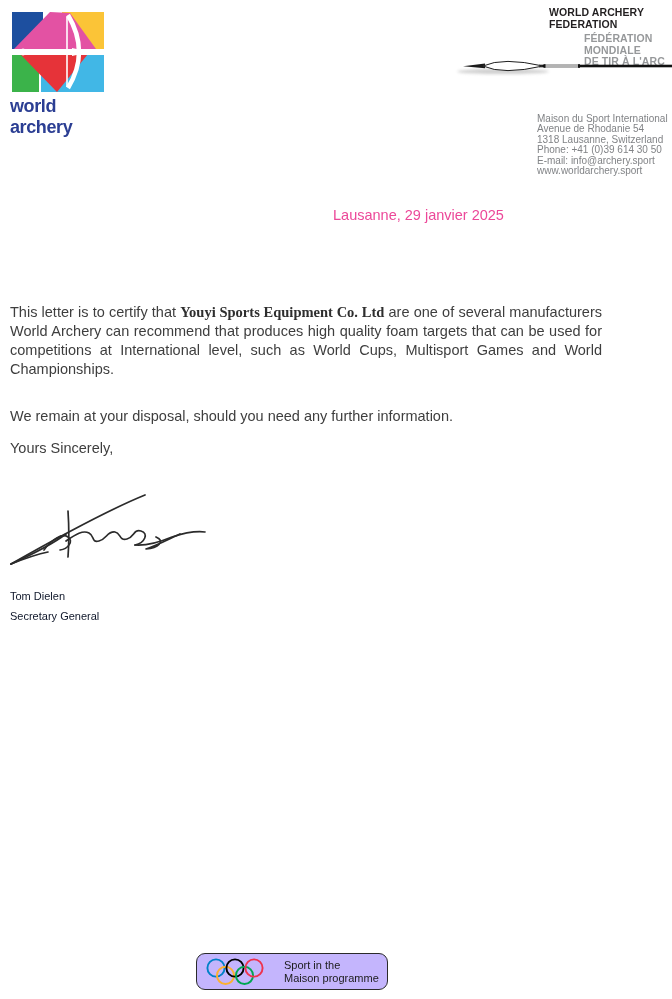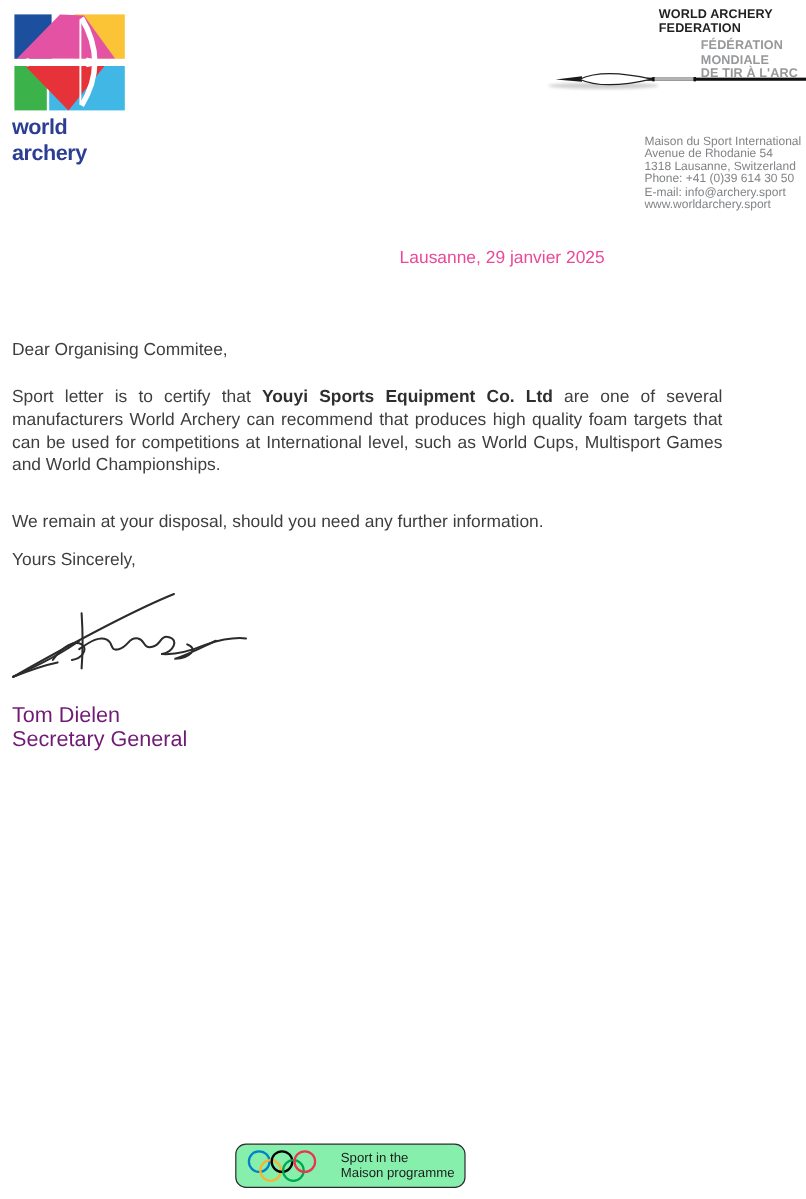--- a/index.html
+++ b/index.html
@@ -15,30 +15,30 @@
   .org-en div{font-size:10.5px;font-weight:bold;color:#221f20;line-height:11.5px;letter-spacing:0.1px;}
   .org-fr{margin-top:3px;}
   .org-fr div{font-size:10.5px;font-weight:bold;color:#96989a;line-height:11.5px;letter-spacing:0.1px;padding-left:35px;}
   .arrow-wrap{position:absolute;left:455px;top:55px;width:217px;height:22px;}
   .address{position:absolute;left:537px;top:82px;font-size:10px;color:#818386;line-height:10.4px;margin-top:32px;}
   
   .dateline{position:absolute;left:333px;top:207px;font-size:14.5px;color:#ec4899;}
   .body-text{position:absolute;left:10px;top:283px;width:592px;font-size:14.5px;color:#3e3e3e;line-height:19px;}
   .body-text p{margin:0;}
   .para1{margin-top:20px !important;text-align:justify;}
-  .para1 b{color:#2e2e2e;}
+  .para1 b{color:#2e2e2e;font-family:Liberation Serif, serif;}
   .para2{margin-top:28px !important;}
   .closing{margin-top:13px !important;}
   .signature{position:absolute;left:8px;top:486px;}
-  .signer{position:absolute;left:10px;top:587px;font-size:18px;color:#701a75;line-height:19.5px;}
+  .signer{position:absolute;left:10px;top:587px;font-size:11px;color:#0f172a;line-height:19.5px;}
   
   .badge{
     position:absolute;left:196px;top:953px;width:192px;height:37px;
     border:1.3px solid #2b2b2b;border-radius:9px;box-sizing:border-box;
-    display:flex;align-items:center;padding:11px 8px;background:#86efac;
+    display:flex;align-items:center;padding:11px 8px;background:#c4b5fd;
   }
   .badge-text{font-size:11px;color:#1c1c1c;line-height:13px;margin-left:9px;}
   .shadow-blur{filter:blur(1.5px);}
 </style>
 </head>
 <body>
 
 <div class="page">
 
   <div class="logo-block">
@@ -87,22 +87,21 @@
     <div>Avenue de Rhodanie 54</div>
     <div>1318 Lausanne, Switzerland</div>
     <div>Phone: +41 (0)39 614 30 50</div>
     <div>E-mail: info@archery.sport</div>
     <div>www.worldarchery.sport</div>
   </div>
 
   <div class="dateline">Lausanne, 29 janvier 2025</div>
 
   <div class="body-text">
-    <p class="salutation">Dear Organising Commitee,</p>
-    <p class="para1"><span>Sport letter is to certify that </span><b>Youyi Sports Equipment Co. Ltd</b><span> are one of several manufacturers World Archery can recommend that produces high quality foam targets that can be used for competitions at International level, such as World Cups, Multisport Games and World Championships.</span></p>
+    <p class="para1"><span>This letter is to certify that </span><b>Youyi Sports Equipment Co. Ltd</b><span> are one of several manufacturers World Archery can recommend that produces high quality foam targets that can be used for competitions at International level, such as World Cups, Multisport Games and World Championships.</span></p>
     <p class="para2">We remain at your disposal, should you need any further information.</p>
     <p class="closing">Yours Sincerely,</p>
   </div>
 
   <div class="signature">
     <svg width="202" height="90" viewBox="0 0 202 90" fill="none" stroke="#2b2b2b" stroke-width="1.7" stroke-linecap="round" stroke-linejoin="round">
       <path d="M3,78 C40,57 100,24 137,9"></path>
       <path d="M3,78 C25,68 46,57 58,48"></path>
       <path d="M3,78 C18,72 30,68 40,66"></path>
       <path d="M60,25 C61,40 61,58 60,71"></path>

